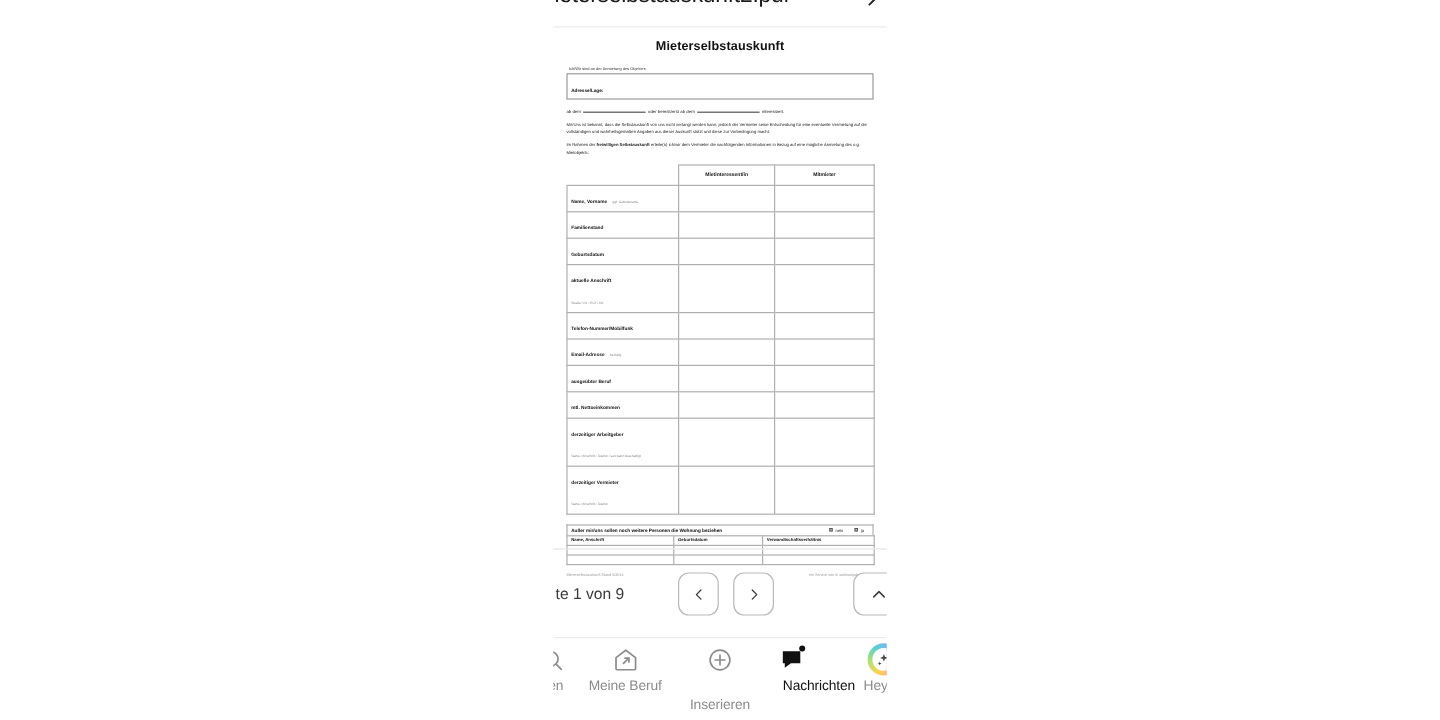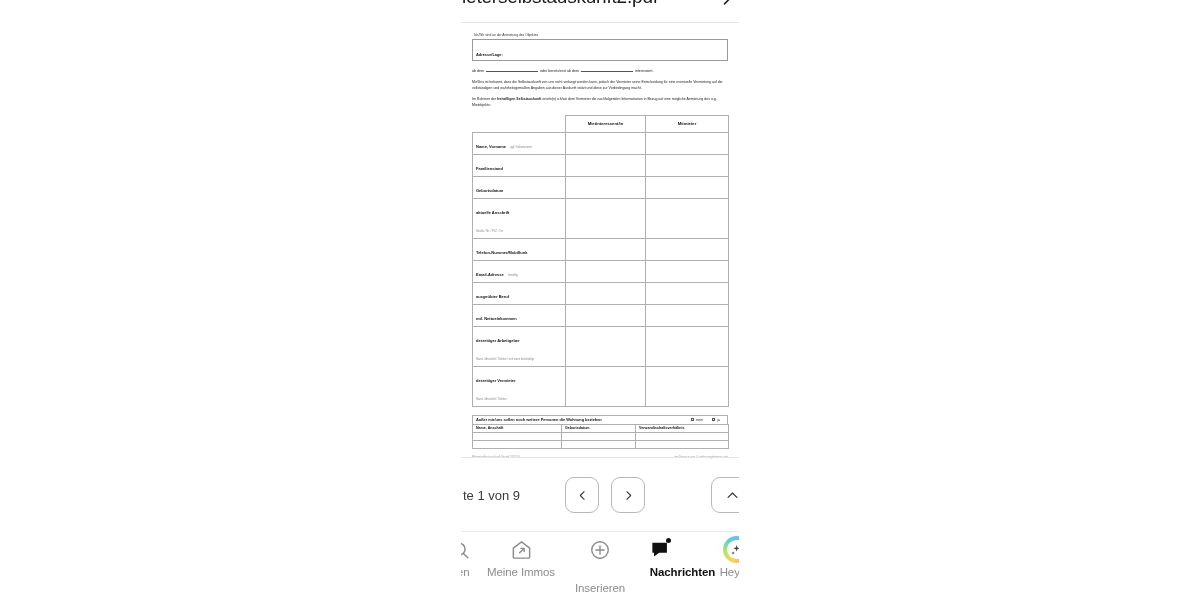--- a/index.html
+++ b/index.html
@@ -142,21 +142,21 @@
   .bottom-nav {
     position: absolute; left: 0; top: 532px; width: 278px; height: 68px;
     background: #fff; display: flex; align-items: flex-start;
   }
   .nav-item {
     position: absolute; top: 5px; display: flex; flex-direction: column;
     align-items: center; gap: 4px; width: 78px;
   }
   .nav-ico { height: 25px; display: flex; align-items: center; justify-content: center; position: relative; }
   .nav-lbl { font-size: 11.5px; color: #8c8c8c; white-space: nowrap; letter-spacing: -0.1px; }
-  .nav-item.active .nav-lbl { color: #111; font-weight: 700; margin-left: 45px; }
+  .nav-item.active .nav-lbl { color: #111; font-weight: 400; margin-left: 45px; }
   .badge-dot {
     position: absolute; right: 1px; top: 1px;
     width: 5px; height: 5px; border-radius: 50%; background: #111;
   }
   .hey-ring {
     width: 27px; height: 27px; border-radius: 50%;
     background: conic-gradient(from 200deg, #ffd24d, #b6e36a, #5ad2c8, #7fb3ff, #c79bff, #ff9fb0, #ffd24d);
     display: flex; align-items: center; justify-content: center;
   }
   .hey-inner {
@@ -176,20 +176,21 @@
         <svg viewBox="0 0 24 24" fill="none" stroke="#222" stroke-width="1.9" stroke-linecap="round" stroke-linejoin="round">
           <polyline points="9 5 16 12 9 19"></polyline>
         </svg>
       </div>
     </div>
     <div class="header-rule"></div>
 
     <div class="pdf-page">
       <div class="doc">
 
+        <div class="doc-title">Mieterselbstauskunft</div>
 
         <div class="intro-line">Ich/Wir sind an der Anmietung des Objektes</div>
 
         <div class="addr-box">
           <span class="addr-label">Adresse/Lage:</span>
         </div>
 
         <div class="avail-row">
           <span>ab dem</span>
           <span class="rule-fill w-a"></span>
@@ -392,21 +393,21 @@
       </div>
 
       <div class="nav-item" style="left:21px;">
         <div class="nav-ico">
           <svg width="23" height="23" viewBox="0 0 24 24" fill="none" stroke="#8c8c8c" stroke-width="1.5" stroke-linecap="round" stroke-linejoin="round">
             <path d="M3.5 10.5 12 4l8.5 6.5V20a1 1 0 0 1-1 1h-15a1 1 0 0 1-1-1z"></path>
             <polyline points="10 15.5 14.5 11"></polyline>
             <polyline points="11.3 10.8 14.7 10.8 14.7 14.2"></polyline>
           </svg>
         </div>
-        <div class="nav-lbl">Meine Immos</div>
+        <div class="nav-lbl">Meine Beruf</div>
       </div>
 
       <div class="nav-item" style="left:100px;gap:20px;">
         <div class="nav-ico">
           <svg width="22" height="22" viewBox="0 0 24 24" fill="none" stroke="#8c8c8c" stroke-width="1.5" stroke-linecap="round">
             <circle cx="12" cy="12" r="9"></circle>
               <line x1="12" y1="7.5" x2="12" y2="16.5"></line>
               <line x1="7.5" y1="12" x2="16.5" y2="12"></line>
           </svg>
         </div>

